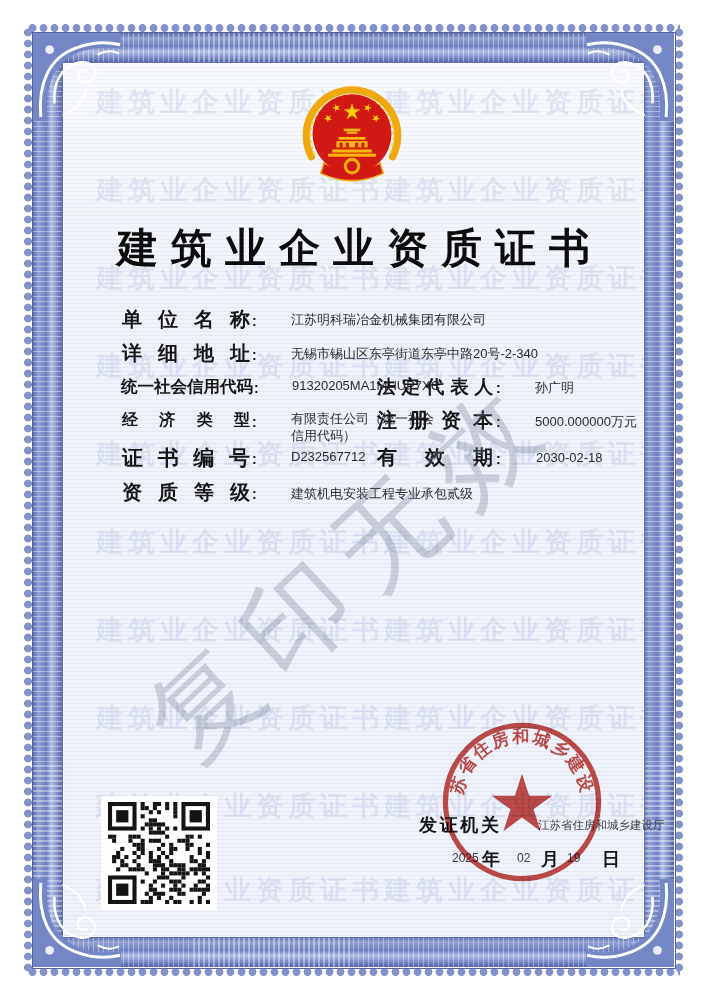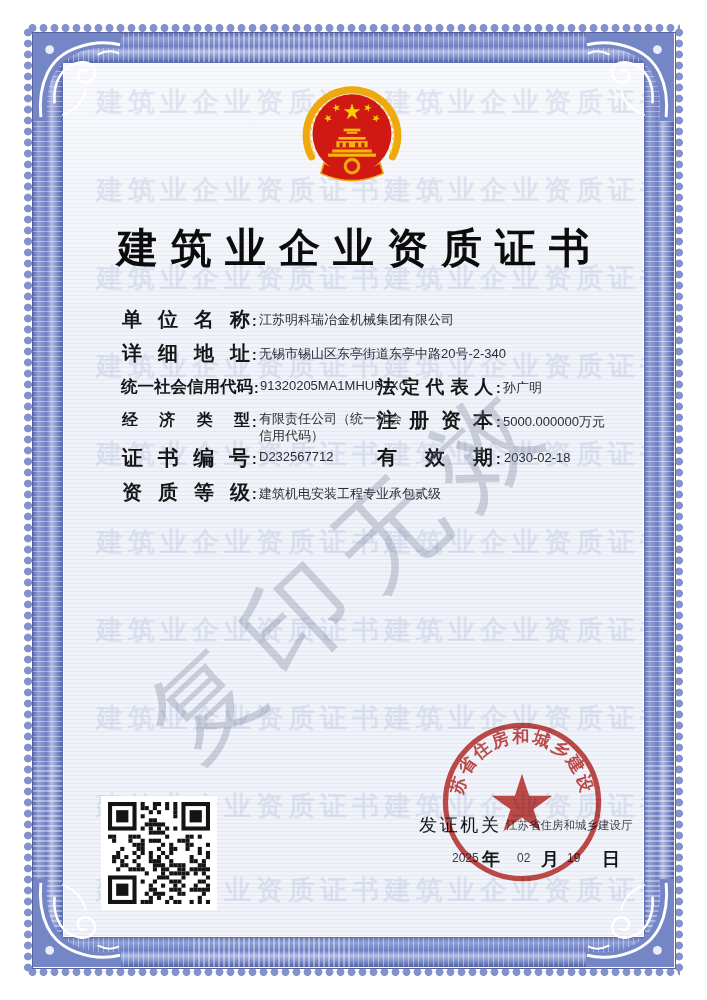--- a/index.html
+++ b/index.html
@@ -61,23 +61,23 @@
 
   
   .emblem { position:absolute; left:300px; top:86px; width:104px; height:104px; z-index:4; }
 
   .title { position:absolute; left:0; right:0; top:221px; z-index:4; text-align:center;
     font-size:41px; font-weight:700; letter-spacing:13px; color:#0c0c0c; text-indent:13px; }
 
   .lbl { position:absolute; z-index:4; font-weight:700; color:#161616;
     text-align:justify; text-align-last:justify; text-justify:inter-character; }
   .colon { position:absolute; z-index:4; font-weight:700; font-size:14px; color:#161616; }
-  .val { position:absolute; z-index:4; font-size:13px; color:#2b2b30; }
-
-  .issuer-lbl { position:absolute; z-index:4; font-weight:400; font-size:18px; color:#141414;
+  .val { position:absolute; z-index:4; font-size:13px; color:#2b2b30;margin-left:32px; }
+
+  .issuer-lbl { position:absolute; z-index:4; font-weight:700; font-size:18px; color:#141414;
     text-align:justify; text-align-last:justify; text-justify:inter-character; }
   .date-unit { position:absolute; z-index:4; font-weight:700; font-size:18px; color:#141414; }
   .date-num { position:absolute; z-index:4; font-size:12px; color:#3c3c44; }
 
   .qr { position:absolute; left:101px; top:796px; width:116px; height:114px; z-index:5;
     background:#fff; padding:6px; }
   .qr svg { width:104px; height:102px; display:block; }
 
   .seal { position:absolute; left:434px; top:714px; width:176px; height:176px; z-index:7;
     mix-blend-mode:multiply; opacity:.88; pointer-events:none; }

